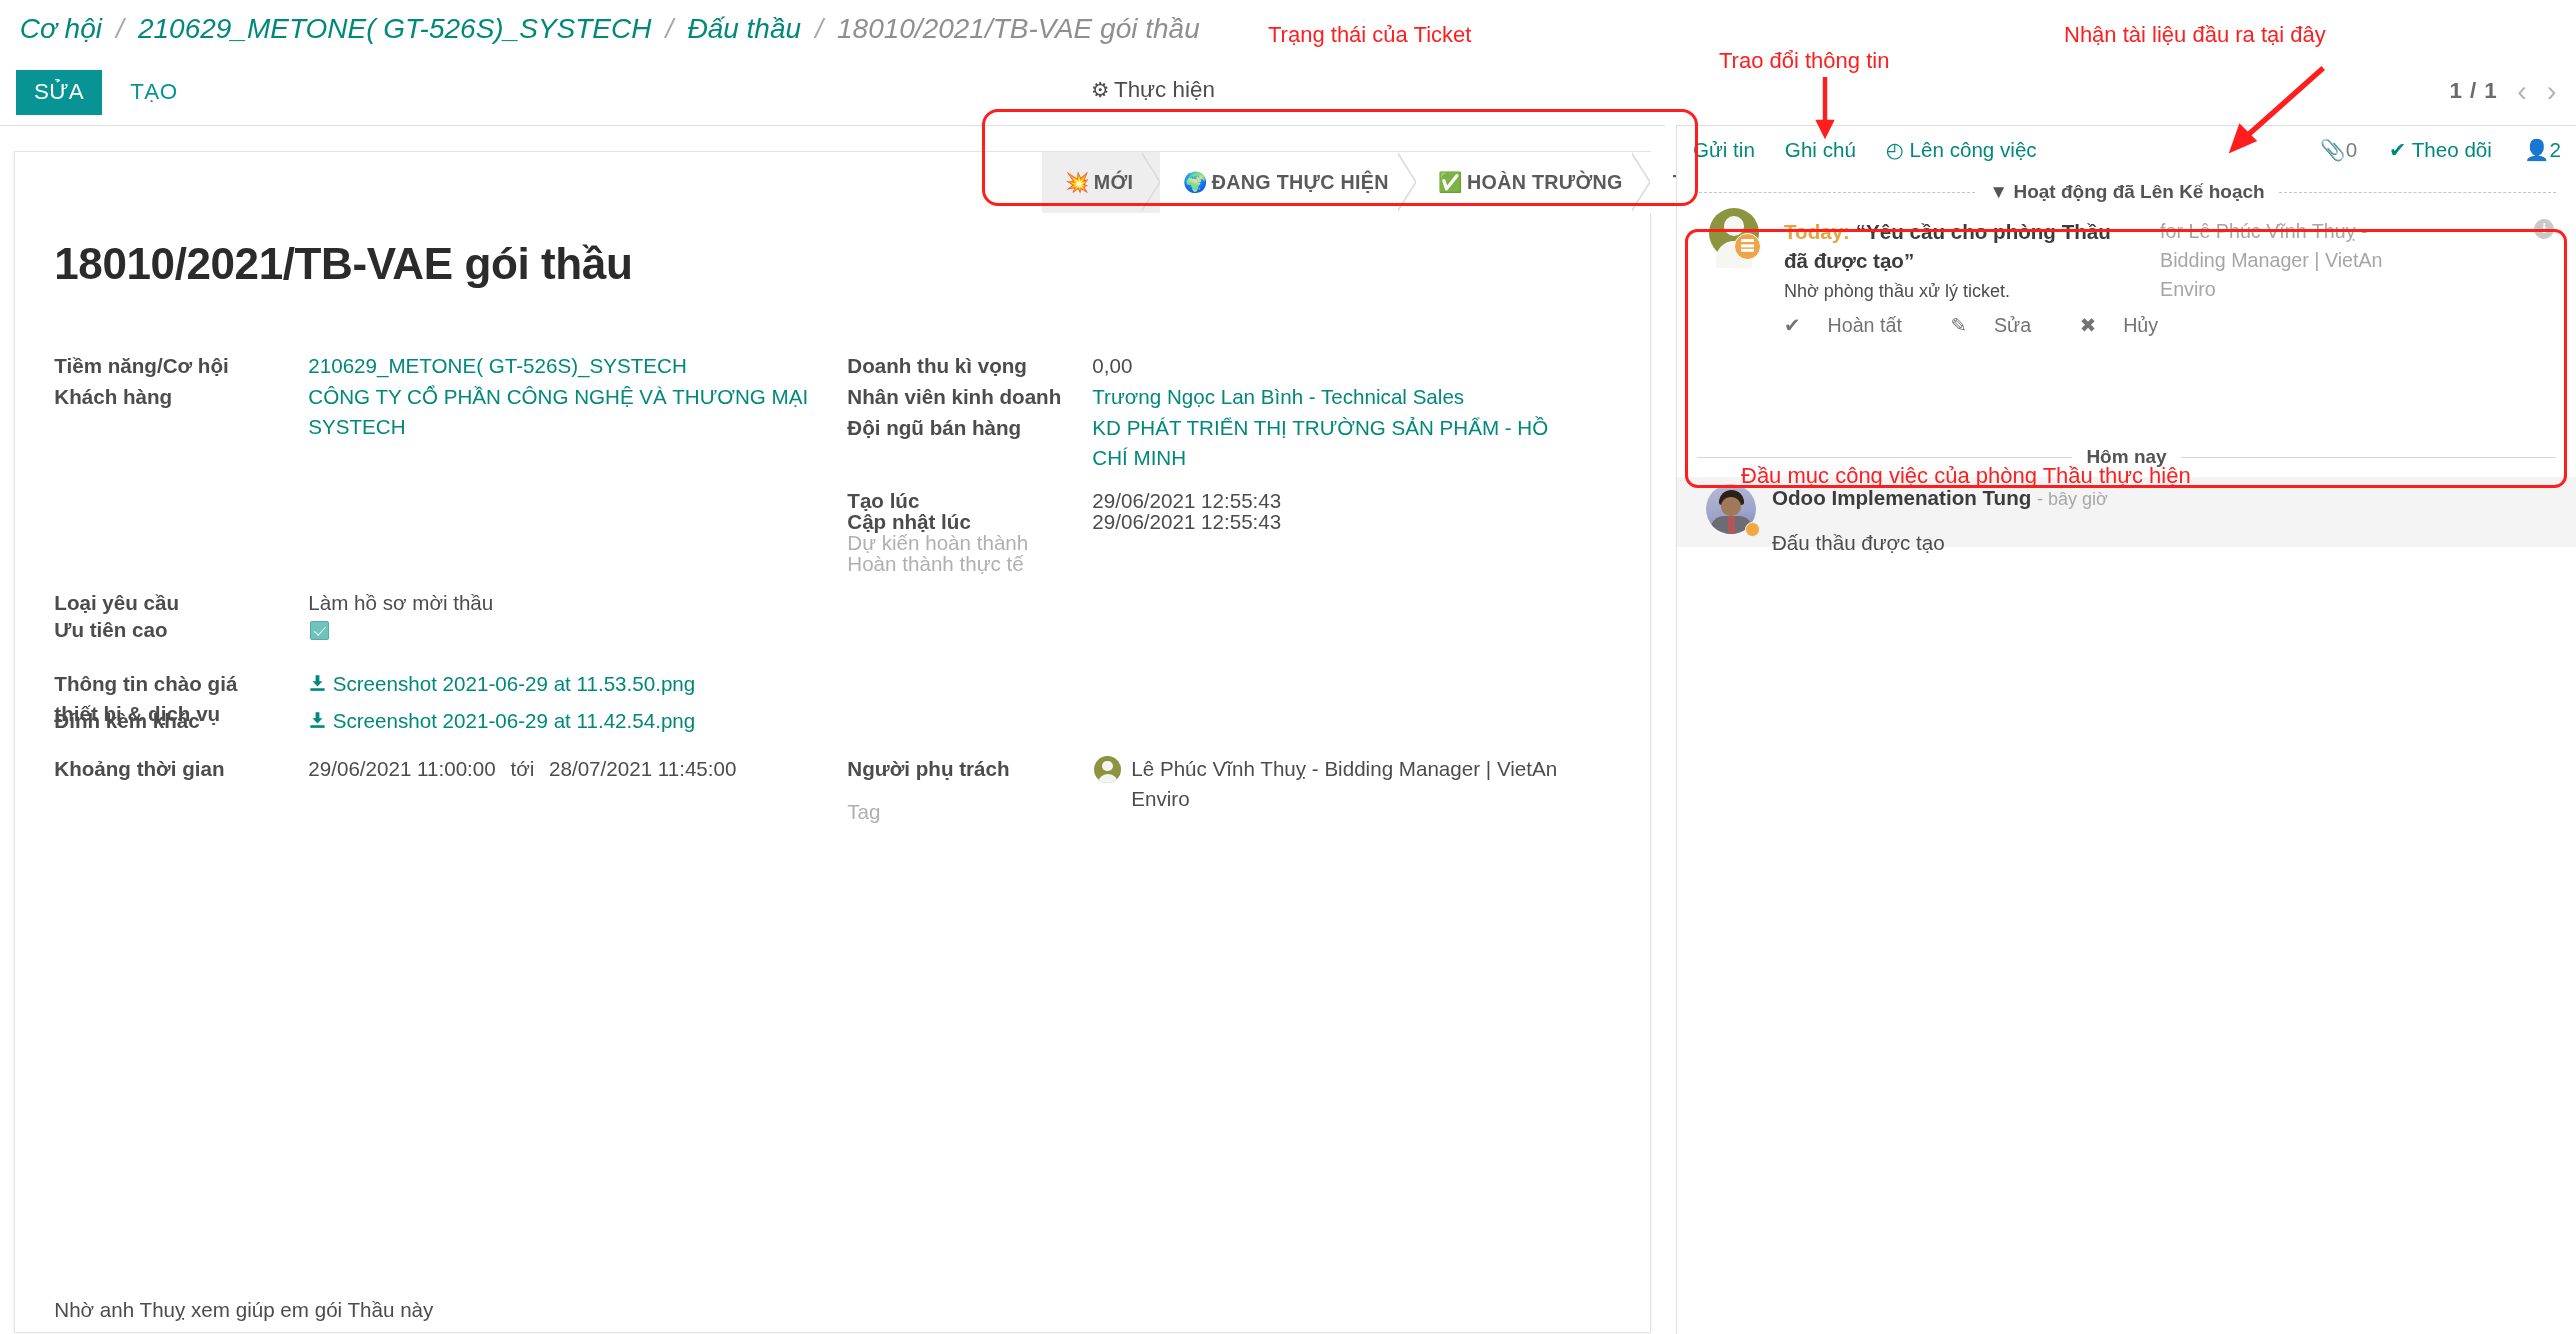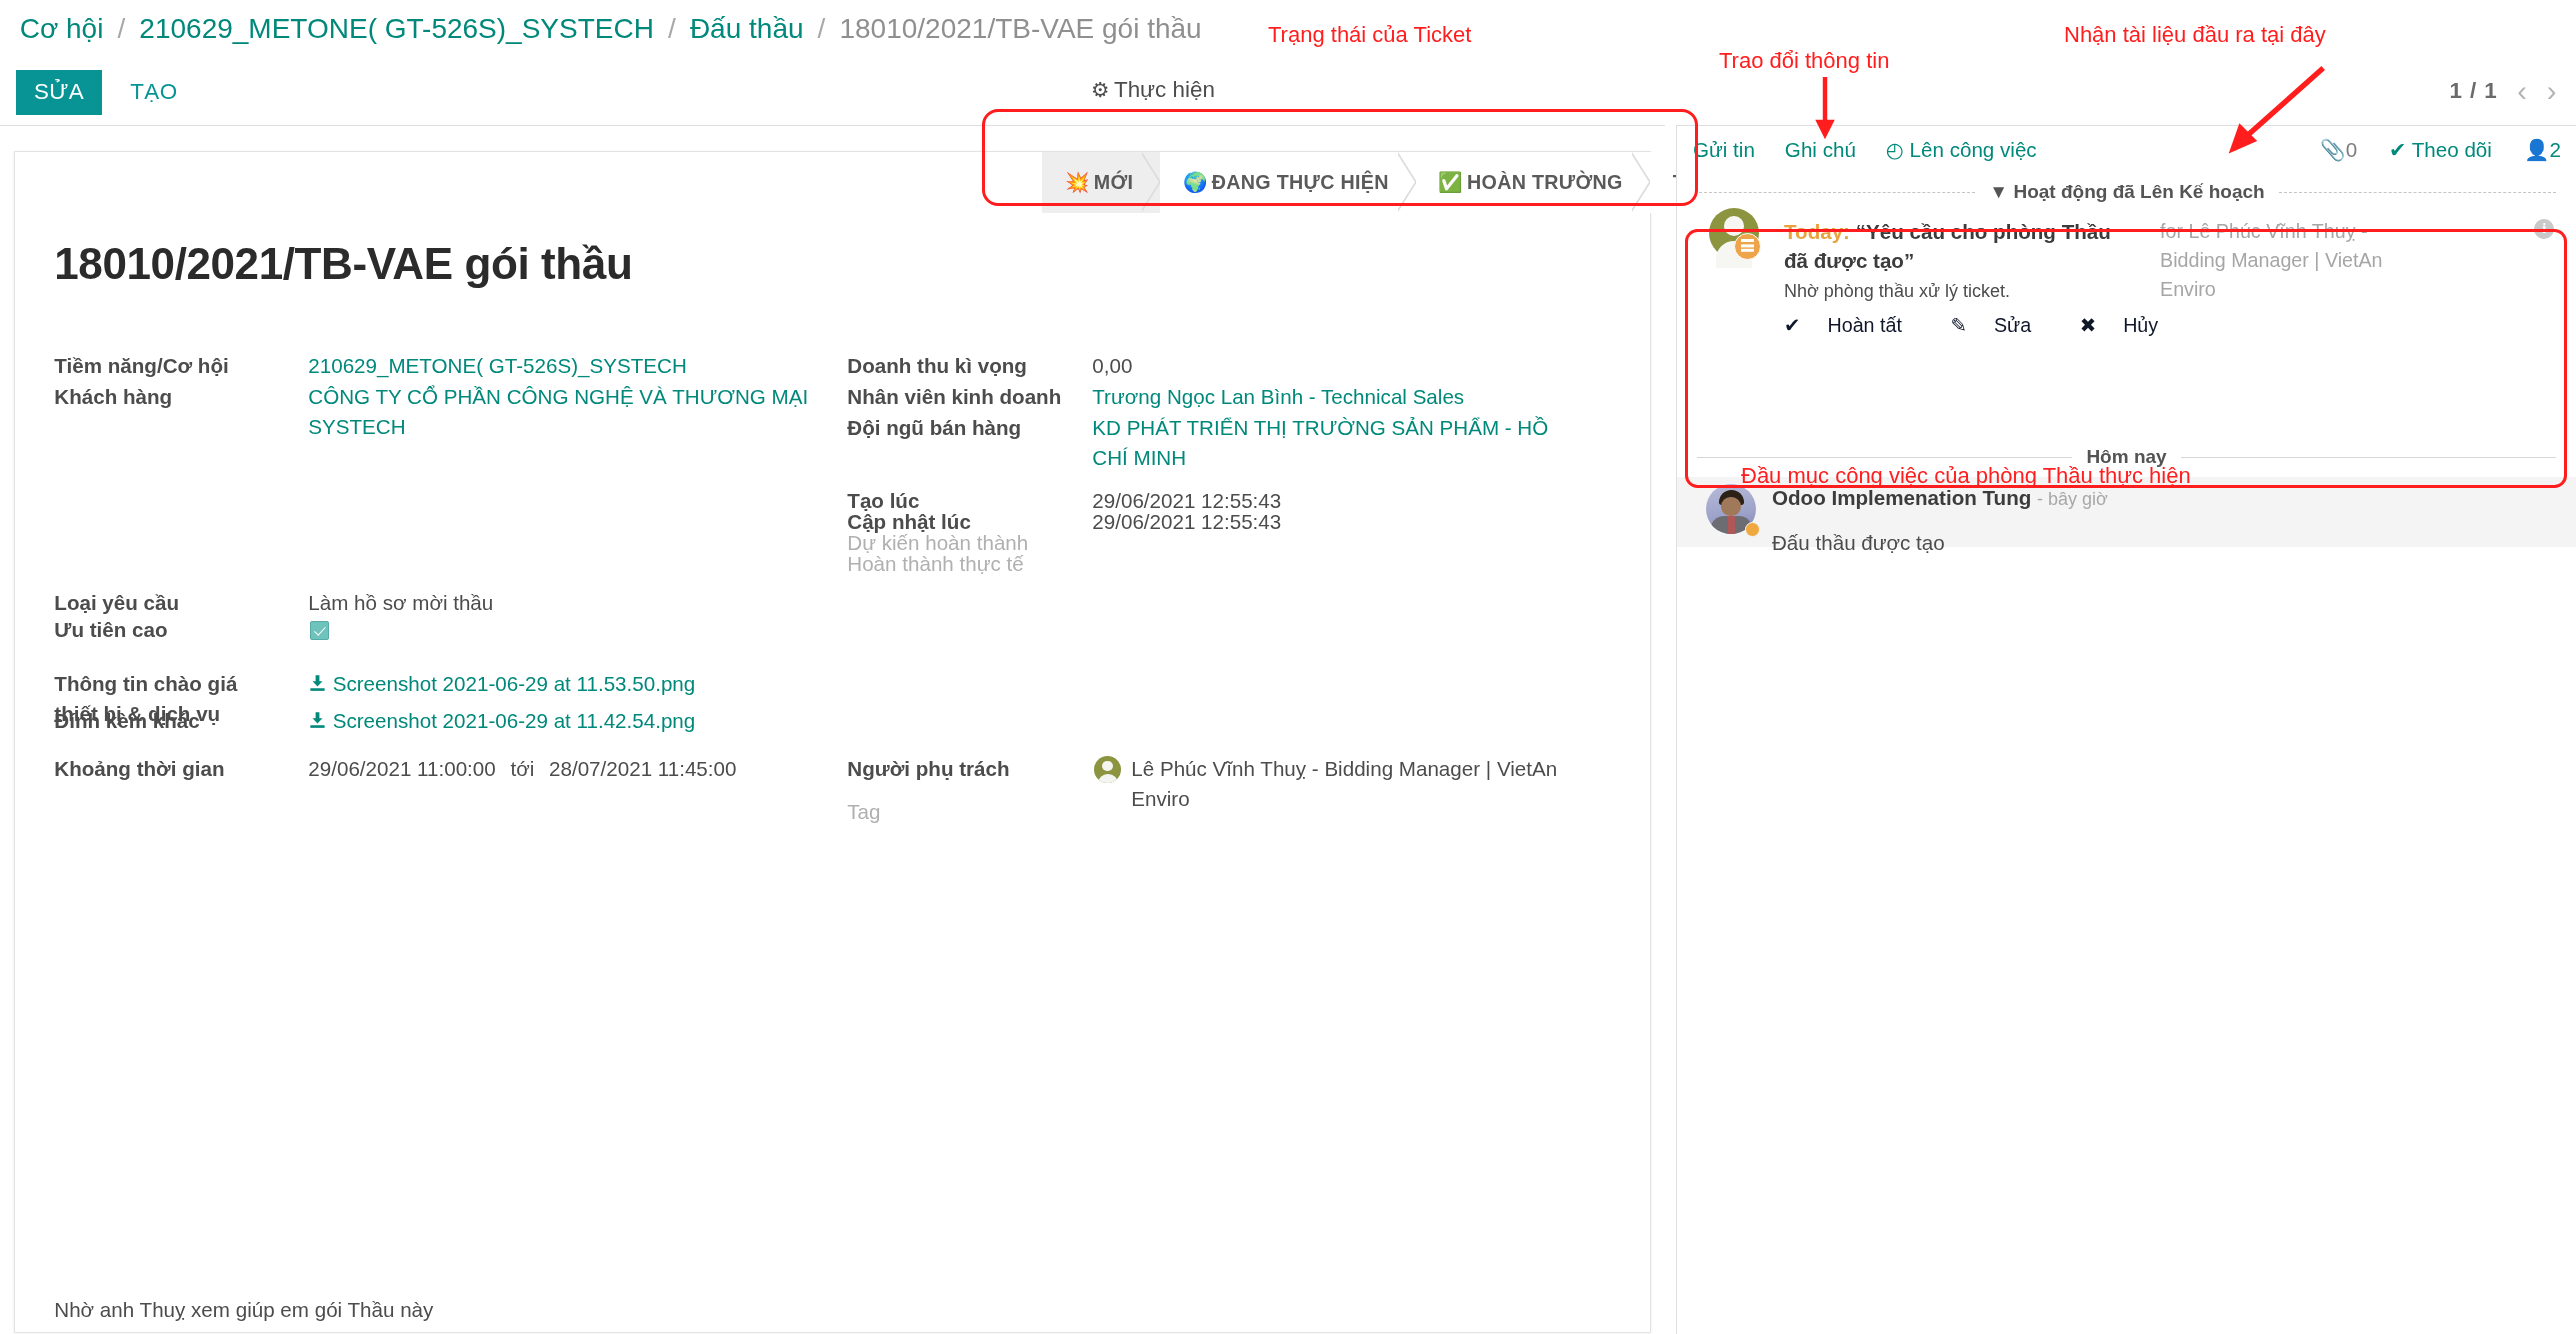--- a/index.html
+++ b/index.html
@@ -12,20 +12,21 @@
     position: relative;
     overflow: hidden;
     -webkit-font-smoothing: antialiased;
   }
 
   
   #breadcrumb {
     position: absolute; left: 19.7px; top: 10.7px;
     font-size: 28px; line-height: 36px;
     white-space: nowrap;
+    font-style: italic;
   }
   #breadcrumb .crumb-link { color: #00897b; }
   #breadcrumb .crumb-sep { color: #a8a8a8; padding: 0 6.3px; }
   #breadcrumb .crumb-current { color: #8f8f8f; }
 
   
   #control-bar {
     position: absolute; left: 0; top: 66px;
     width: 2576px; height: 59px;
   }
@@ -241,21 +242,21 @@
   .act-avatar .badge:before {
     content: ""; position: absolute; left: 6.3px; top: 5.4px;
     width: 12.5px; height: 2.7px; background: #ffffff;
     box-shadow: 0 5.4px 0 #ffffff, 0 9.8px 0 #ffffff;
   }
 
   .act-today { color: #e8a33d; font-weight: bold; }
   .act-title { font-weight: bold; color: #3c3c3c; }
   .act-for { color: #a6a6a6; }
   .act-body { color: #4c4c4c; }
-  .act-links { color: #0f172a; }
+  .act-links { color: #737373; }
   .act-links span { margin-right: 21.5px; cursor: pointer; white-space: nowrap; }
   .info-dot {
     position: absolute; right: 23px; top: 45px;
     width: 19.7px; height: 19.7px; border-radius: 50%;
     background: #c9c9c9; color:#ffffff; font-size: 14.3px;
     font-weight: bold; text-align: center; line-height: 19.7px;
     font-family: "Liberation Serif", serif;
     cursor: pointer;
   }
 

